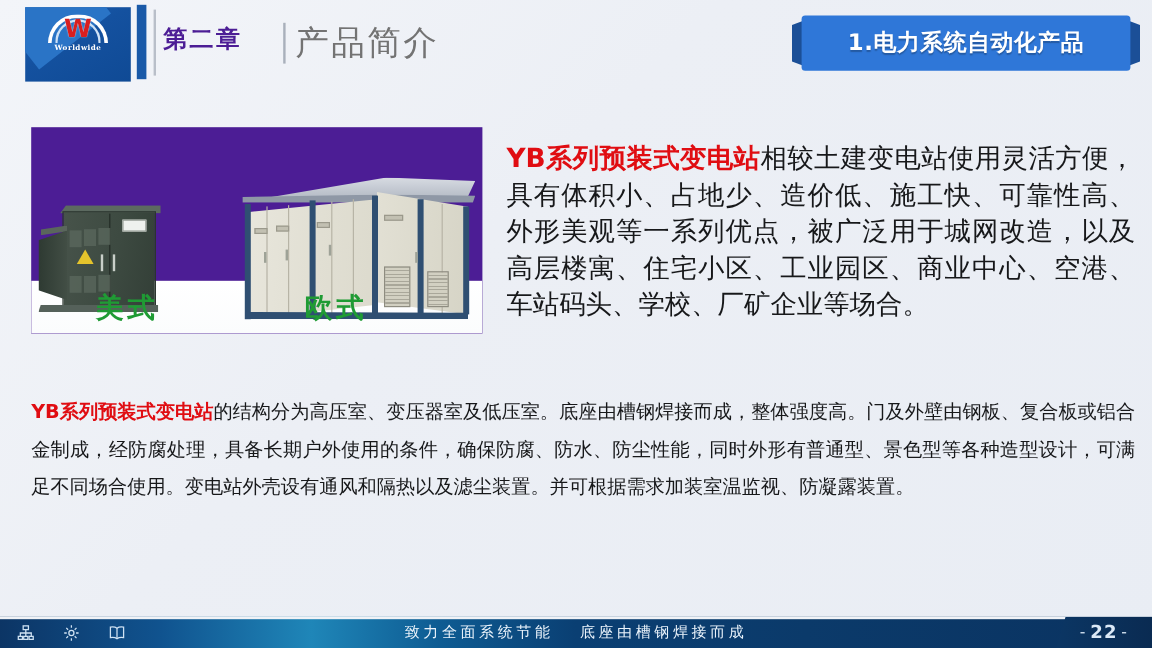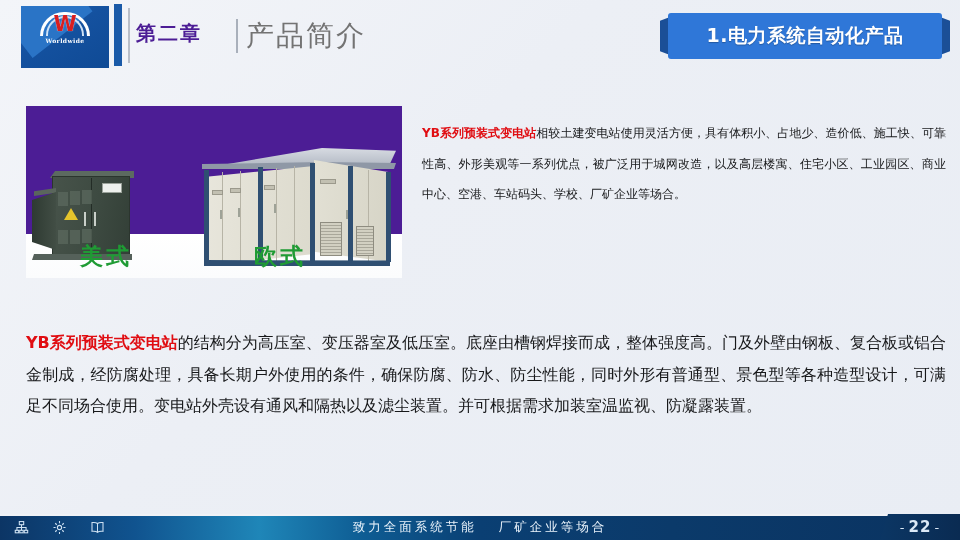--- a/index.html
+++ b/index.html
@@ -213,21 +213,21 @@
     font-family:"DejaVu Sans",sans-serif;
     font-size:23px; font-weight:bold; color:#1f9b34; letter-spacing:3px;
   }
   .cap-us{ left:54px; }
   .cap-eu{ left:228px; }
 
   
   .para-right{
     position:absolute; left:422px; top:118px; width:524px;
     font-family:"DejaVu Sans",sans-serif;
-    font-size:12px; line-height:30.5px; color:#17181a;
+    font-size:22px; line-height:30.5px; color:#17181a;
     text-align:justify; text-justify:inter-ideograph;
   }
   .para-bottom{
     position:absolute; left:26px; top:327px; width:920px;
     font-family:"DejaVu Sans",sans-serif;
     font-size:16px; line-height:31.5px; color:#17181a;
     text-align:justify; text-justify:inter-ideograph;
   }
   .hl{ color:#e00d12; font-weight:bold; }
 
@@ -380,21 +380,21 @@
       <span>
         <svg class="fic" viewBox="0 0 24 24" fill="none" stroke="currentColor" stroke-width="1.7">
           <path d="M12 5.6C9.8 3.9 6.6 3.6 3.2 4.1v14c3.4-.5 6.6-.2 8.8 1.5 2.2-1.7 5.4-2 8.8-1.5v-14c-3.4-.5-6.6-.2-8.8 1.5z"></path>
           <path d="M12 5.6v14.0"></path>
         </svg>
       </span>
     </div>
 
     <div class="footer-slogan">
       <span>致力全面系统节能</span>
-      <span>厂矿企业等场合</span>
+      <span>底座由槽钢焊接而成</span>
     </div>
 
     <div class="footer-page">
       <span>-</span>
       <b>22</b>
       <span>-</span>
     </div>
   </div>
 
 </div>

